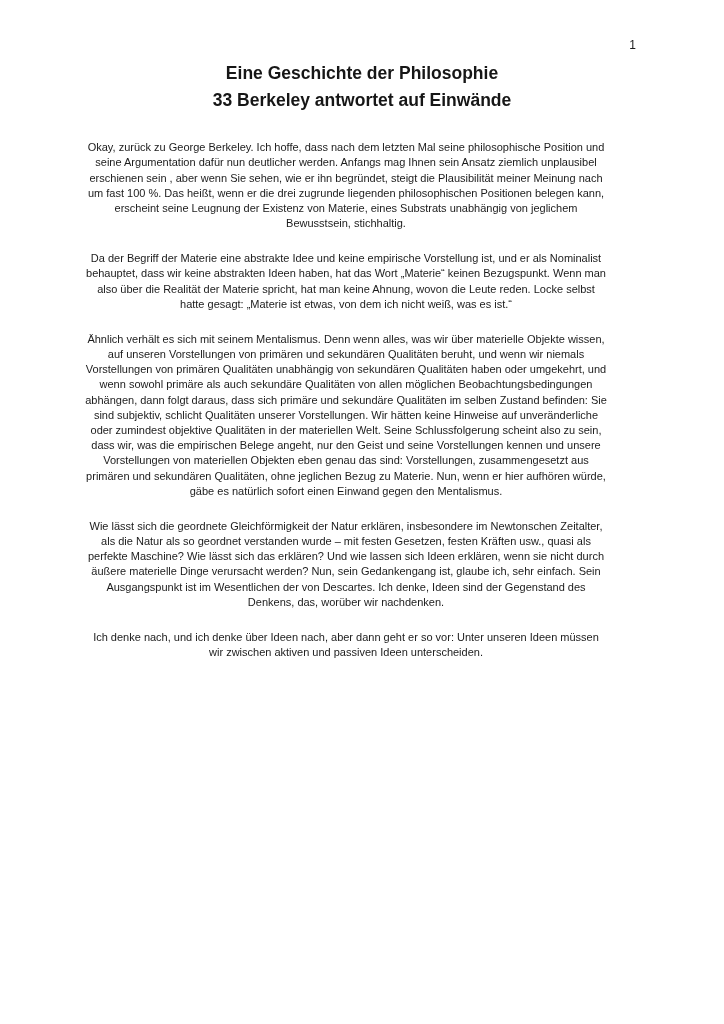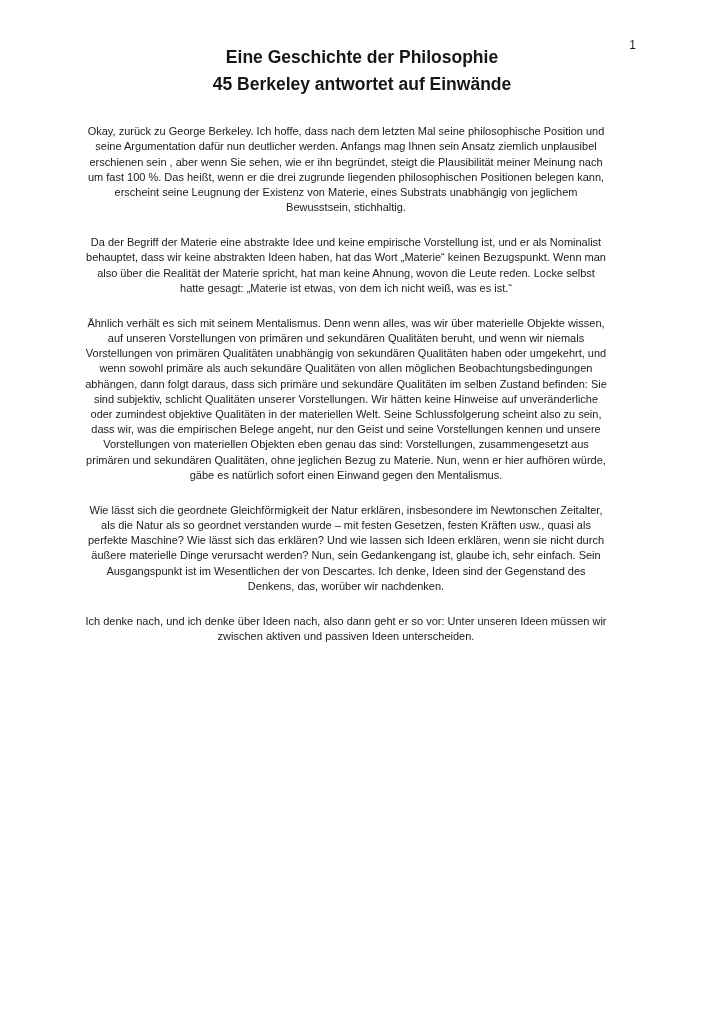--- a/index.html
+++ b/index.html
@@ -18,21 +18,21 @@
     overflow: hidden;
   }
   .page-number {
     position: absolute;
     top: 38px;
     right: 88px;
     font-size: 12px;
     color: #1b1b1b;
   }
   .doc-title {
-    margin: 44px 85px 0 85px;
+    margin: 60px 85px 0 85px;
     text-align: center;
     font-weight: bold;
     font-size: 17.5px;
     line-height: 1.55;
     color: #161616;
   }
   .doc-body {
     margin: 26px 117px 0 85px;
     font-size: 11px;
     line-height: 1.38;
@@ -44,24 +44,24 @@
 </style>
 </head>
 <body>
 
 <div class="page">
 
   <div class="page-number">1</div>
 
   <header class="doc-title">
     <div class="title-line">Eine Geschichte der Philosophie</div>
-    <div class="title-line">45 Berkeley antwortet auf Einwände</div>
+    <div class="title-line">33 Berkeley antwortet auf Einwände</div>
   </header>
 
   <main class="doc-body">
     <p>Okay, zurück zu George Berkeley. Ich hoffe, dass nach dem letzten Mal seine philosophische Position und seine Argumentation dafür nun deutlicher werden. Anfangs mag Ihnen sein Ansatz ziemlich unplausibel erschienen sein , aber wenn Sie sehen, wie er ihn begründet, steigt die Plausibilität meiner Meinung nach um fast 100 %. Das heißt, wenn er die drei zugrunde liegenden philosophischen Positionen belegen kann, erscheint seine Leugnung der Existenz von Materie, eines Substrats unabhängig von jeglichem Bewusstsein, stichhaltig.</p>
     <p>Da der Begriff der Materie eine abstrakte Idee und keine empirische Vorstellung ist, und er als Nominalist behauptet, dass wir keine abstrakten Ideen haben, hat das Wort „Materie“ keinen Bezugspunkt. Wenn man also über die Realität der Materie spricht, hat man keine Ahnung, wovon die Leute reden. Locke selbst hatte gesagt: „Materie ist etwas, von dem ich nicht weiß, was es ist.“</p>
     <p>Ähnlich verhält es sich mit seinem Mentalismus. Denn wenn alles, was wir über materielle Objekte wissen, auf unseren Vorstellungen von primären und sekundären Qualitäten beruht, und wenn wir niemals Vorstellungen von primären Qualitäten unabhängig von sekundären Qualitäten haben oder umgekehrt, und wenn sowohl primäre als auch sekundäre Qualitäten von allen möglichen Beobachtungsbedingungen abhängen, dann folgt daraus, dass sich primäre und sekundäre Qualitäten im selben Zustand befinden: Sie sind subjektiv, schlicht Qualitäten unserer Vorstellungen. Wir hätten keine Hinweise auf unveränderliche oder zumindest objektive Qualitäten in der materiellen Welt. Seine Schlussfolgerung scheint also zu sein, dass wir, was die empirischen Belege angeht, nur den Geist und seine Vorstellungen kennen und unsere Vorstellungen von materiellen Objekten eben genau das sind: Vorstellungen, zusammengesetzt aus primären und sekundären Qualitäten, ohne jeglichen Bezug zu Materie. Nun, wenn er hier aufhören würde, gäbe es natürlich sofort einen Einwand gegen den Mentalismus.</p>
     <p>Wie lässt sich die geordnete Gleichförmigkeit der Natur erklären, insbesondere im Newtonschen Zeitalter, als die Natur als so geordnet verstanden wurde – mit festen Gesetzen, festen Kräften usw., quasi als perfekte Maschine? Wie lässt sich das erklären? Und wie lassen sich Ideen erklären, wenn sie nicht durch äußere materielle Dinge verursacht werden? Nun, sein Gedankengang ist, glaube ich, sehr einfach. Sein Ausgangspunkt ist im Wesentlichen der von Descartes. Ich denke, Ideen sind der Gegenstand des Denkens, das, worüber wir nachdenken.</p>
-    <p>Ich denke nach, und ich denke über Ideen nach, also dann geht er so vor: Unter unseren Ideen müssen wir zwischen aktiven und passiven Ideen unterscheiden.</p>
+    <p>Ich denke nach, und ich denke über Ideen nach, aber dann geht er so vor: Unter unseren Ideen müssen wir zwischen aktiven und passiven Ideen unterscheiden.</p>
   </main>
 
 </div>
 
 </body></html>

